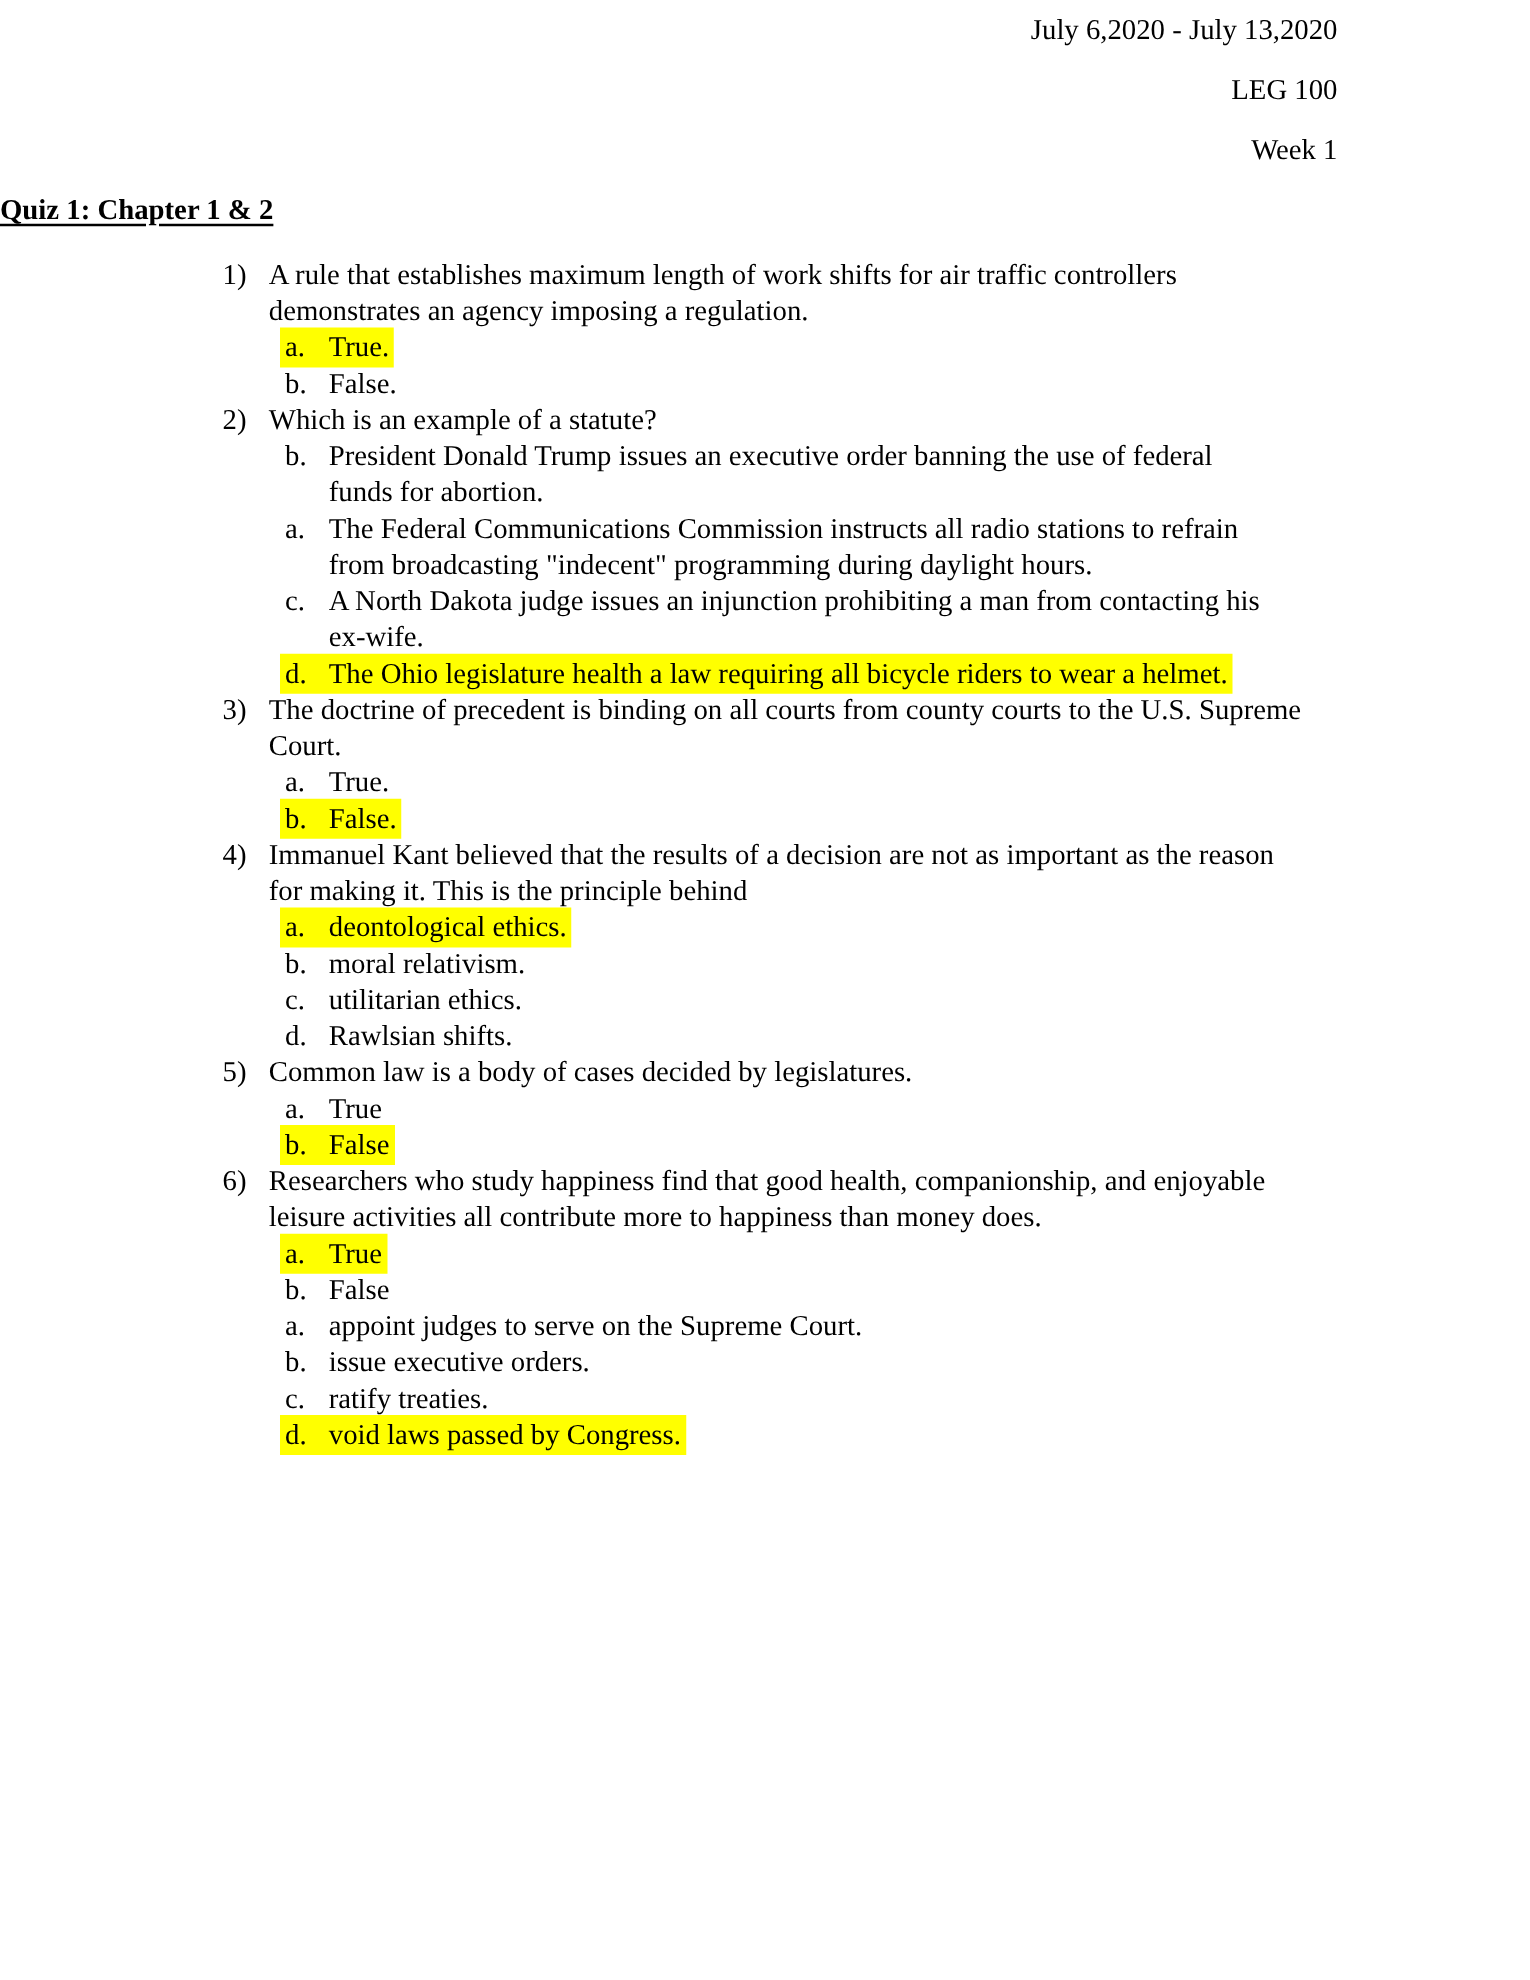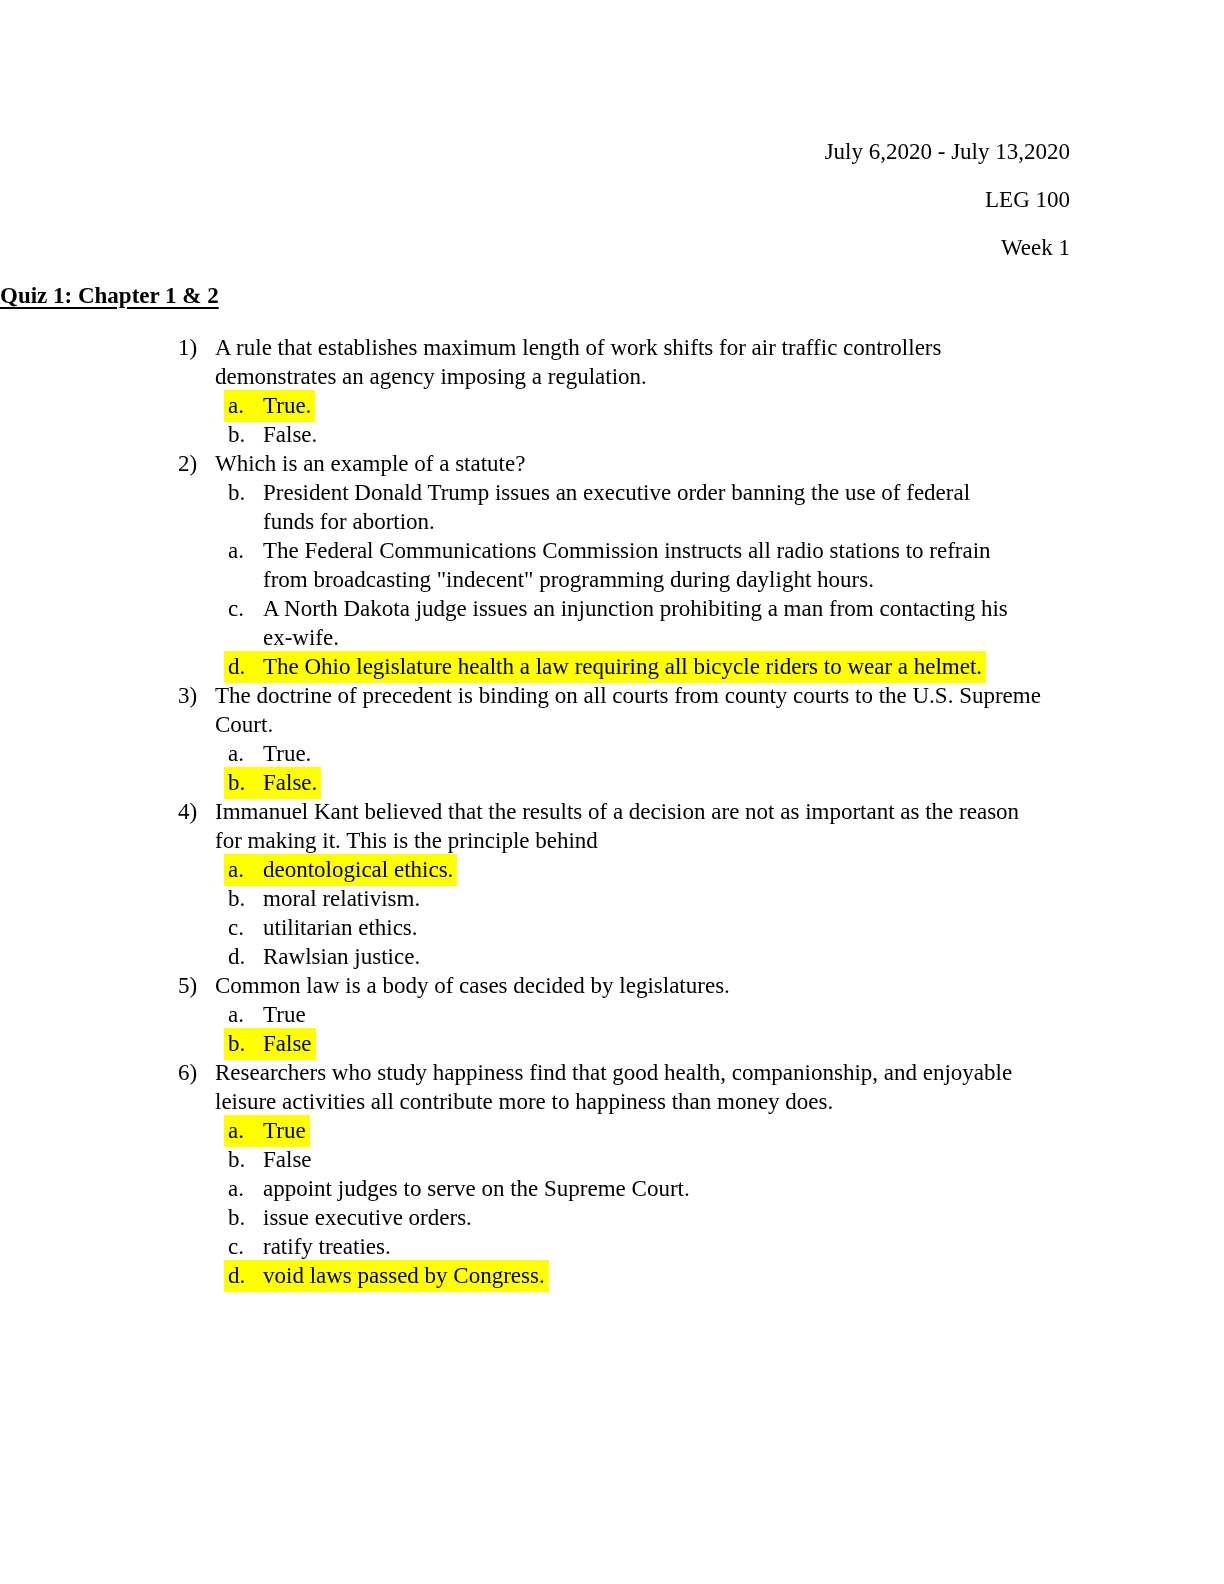--- a/index.html
+++ b/index.html
@@ -9,21 +9,20 @@
     width: 1224px;
     height: 1584px;
     margin: 0 auto;
     background: #ffffff;
     color: #000000;
     font-family: "Liberation Serif", "DejaVu Serif", serif;
     font-size: 23px;
     overflow: hidden;
   }
   .header-block {
-    padding-top: 128px;
     margin-right: 154px;
     text-align: right;
     line-height: 48px;
   }
   .doc-title {
     text-align: left;
     font-weight: bold;
     line-height: 48px;
     text-decoration: underline;
     text-underline-offset: 4px;
@@ -111,21 +110,21 @@
   <div class="question">
     <div class="question-stem"><span class="q-num">4)</span><span>Immanuel Kant believed that the results of a decision are not as important as the reason
 for making it. This is the principle behind</span></div>
 
   <div class="option"><span class="opt-wrap hl"><span class="opt-letter">a.</span><span>deontological ethics.</span></span></div>
 
   <div class="option"><span class="opt-wrap"><span class="opt-letter">b.</span><span>moral relativism.</span></span></div>
 
   <div class="option"><span class="opt-wrap"><span class="opt-letter">c.</span><span>utilitarian ethics.</span></span></div>
 
-  <div class="option"><span class="opt-wrap"><span class="opt-letter">d.</span><span>Rawlsian justice.</span></span></div>
+  <div class="option"><span class="opt-wrap"><span class="opt-letter">d.</span><span>Rawlsian shifts.</span></span></div>
 </div>
 
   <div class="question">
     <div class="question-stem"><span class="q-num">5)</span><span>Common law is a body of cases decided by legislatures.</span></div>
 
   <div class="option"><span class="opt-wrap"><span class="opt-letter">a.</span><span>True</span></span></div>
 
   <div class="option"><span class="opt-wrap hl"><span class="opt-letter">b.</span><span>False</span></span></div>
 </div>
 

